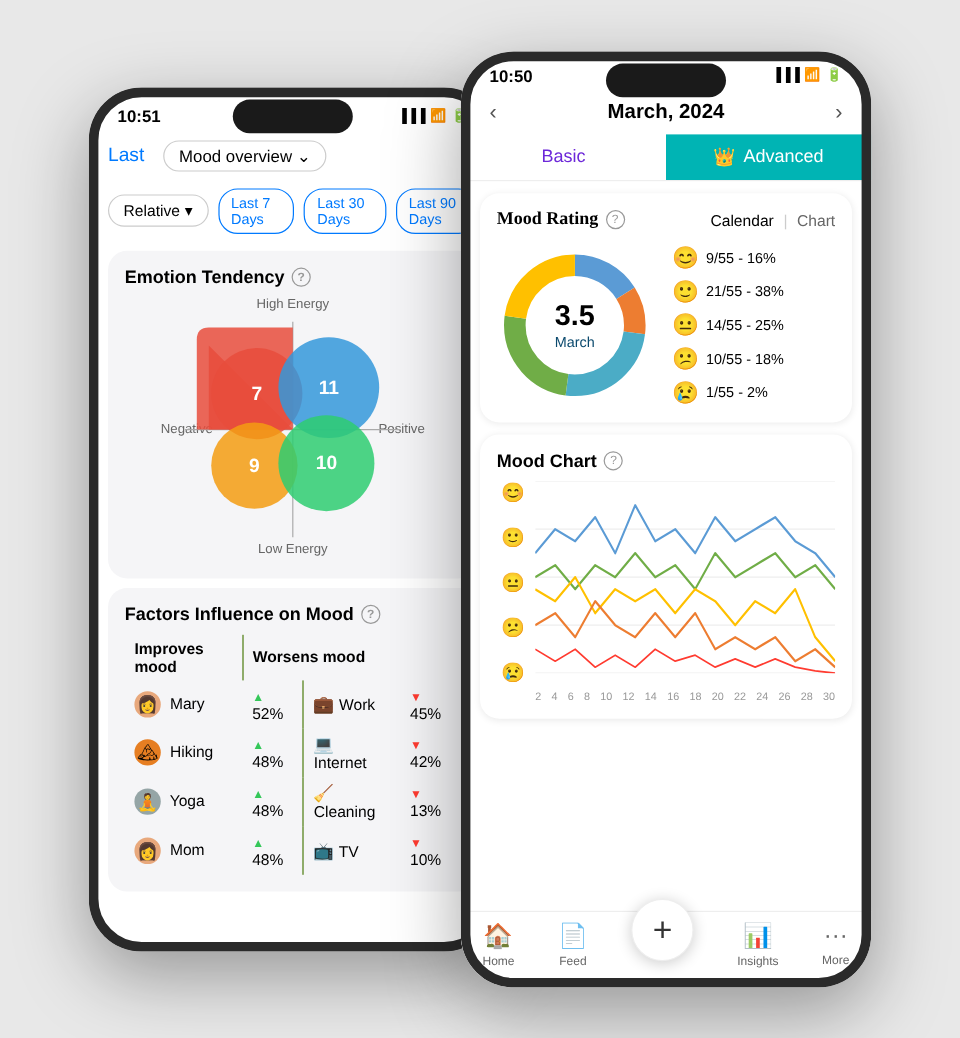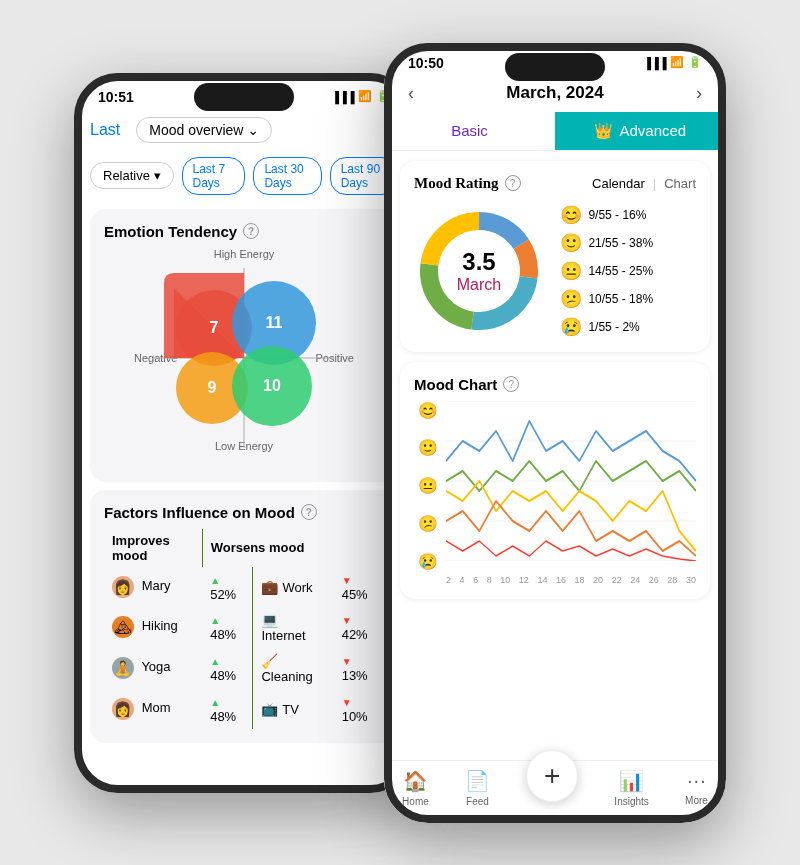--- a/index.html
+++ b/index.html
@@ -165,21 +165,21 @@
       width: 220px;
       height: 220px;
       margin: 0 auto;
     }
     .quadrant-label {
       position: absolute;
       font-size: 11px;
       color: #666;
     }
     .q-top { top: 0; left: 50%; transform: translateX(-50%); }
-    .q-bottom { bottom: 16px; left: 50%; transform: translateX(-50%); }
+    .q-bottom { bottom: 4px; left: 50%; transform: translateX(-50%); }
     .q-left { top: 50%; left: 0; transform: translateY(-50%); }
     .q-right { top: 50%; right: 0; transform: translateY(-50%); }
 
     .quadrant-svg {
       position: absolute;
       top: 20px;
       left: 20px;
       width: 180px;
       height: 180px;
     }
@@ -285,22 +285,22 @@
       top: 50%;
       left: 50%;
       transform: translate(-50%, -50%);
       text-align: center;
     }
     .donut-value {
       font-size: 24px;
       font-weight: 700;
     }
     .donut-label {
-      font-size: 16px;
-      color: #be185d;
+      font-size: 12px;
+      color: #0c4a6e;
     }
 
     .mood-legend {
       display: flex;
       flex-direction: column;
       gap: 6px;
     }
     .legend-item {
       display: flex;
       align-items: center;

